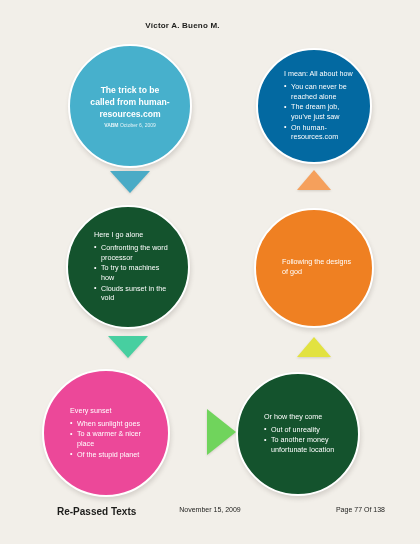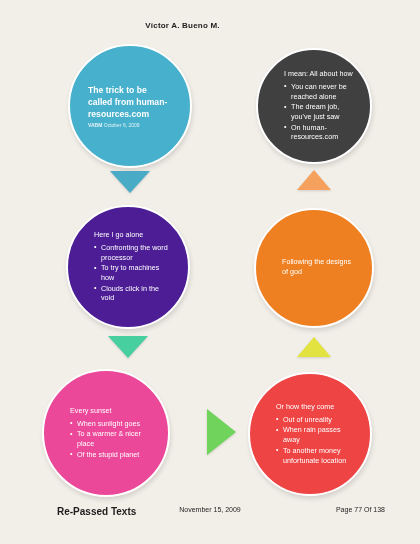--- a/index.html
+++ b/index.html
@@ -46,21 +46,21 @@
     align-items: center;
     justify-content: flex-start;
   }
   .circle-inner {
     width: 100%;
     padding: 0 14px 0 26px;
     box-sizing: border-box;
   }
   .circle-inner.centered {
     padding: 0 18px;
-    text-align: left;
+    text-align: center;
   }
 
   .c-head {
     color: #ffffff;
     font-size: 7.2px;
     line-height: 1.35;
     margin: 0 0 3px 0;
   }
   .c-head.big {
     font-size: 8.6px;
@@ -94,25 +94,25 @@
     content: "\2022";
     position: absolute;
     left: 0;
     top: -0.5px;
     font-size: 7px;
     color: #ffffff;
   }
 
   
   #circle-intro       { left: 68px;  top: 44px;  width: 124px; height: 124px; background: #47b0cc; }
-  #circle-imean       { left: 256px; top: 48px;  width: 116px; height: 116px; background: #404040; }
-  #circle-alone       { left: 66px;  top: 205px; width: 124px; height: 124px; background: #4c1d95; }
+  #circle-imean       { left: 256px; top: 48px;  width: 116px; height: 116px; background: #0369a1; }
+  #circle-alone       { left: 66px;  top: 205px; width: 124px; height: 124px; background: #14532d; }
   #circle-designs     { left: 254px; top: 208px; width: 120px; height: 120px; background: #ef8022; }
   #circle-sunset      { left: 42px;  top: 369px; width: 128px; height: 128px; background: #ec4899; }
-  #circle-howtheycome { left: 248px; top: 372px; width: 124px; height: 124px; background: #ef4444; }
+  #circle-howtheycome { left: 236px; top: 372px; width: 124px; height: 124px; background: #14532d; }
 
   
   .tri {
     position: absolute;
     width: 0;
     height: 0;
     filter: drop-shadow(0.5px 1.5px 1.2px rgba(90,80,70,0.22));
   }
   .tri-down {
     border-left: 20px solid transparent;
@@ -189,21 +189,21 @@
       </ul>
     </div>
   </div>
 
   <div class="circle" id="circle-alone">
     <div class="circle-inner">
       <p class="c-head">Here I go alone</p>
       <ul class="c-list">
         <li>Confronting the word processor</li>
         <li>To try to machines how</li>
-        <li>Clouds click in the void</li>
+        <li>Clouds sunset in the void</li>
       </ul>
     </div>
   </div>
 
   <div class="circle" id="circle-designs">
     <div class="circle-inner">
       <p class="c-head">Following the designs of god</p>
     </div>
   </div>
 
@@ -216,21 +216,20 @@
         <li>Of the stupid planet</li>
       </ul>
     </div>
   </div>
 
   <div class="circle" id="circle-howtheycome">
     <div class="circle-inner">
       <p class="c-head">Or how they come</p>
       <ul class="c-list">
         <li>Out of unreality</li>
-        <li>When rain passes away</li>
         <li>To another money unfortunate location</li>
       </ul>
     </div>
   </div>
 
   <div class="tri tri-down" id="arrow-intro-to-alone"></div>
   <div class="tri tri-up" id="arrow-imean-to-designs"></div>
   <div class="tri tri-down" id="arrow-alone-to-sunset"></div>
   <div class="tri tri-up" id="arrow-designs-to-how"></div>
   <div class="tri tri-right" id="arrow-sunset-to-how"></div>

